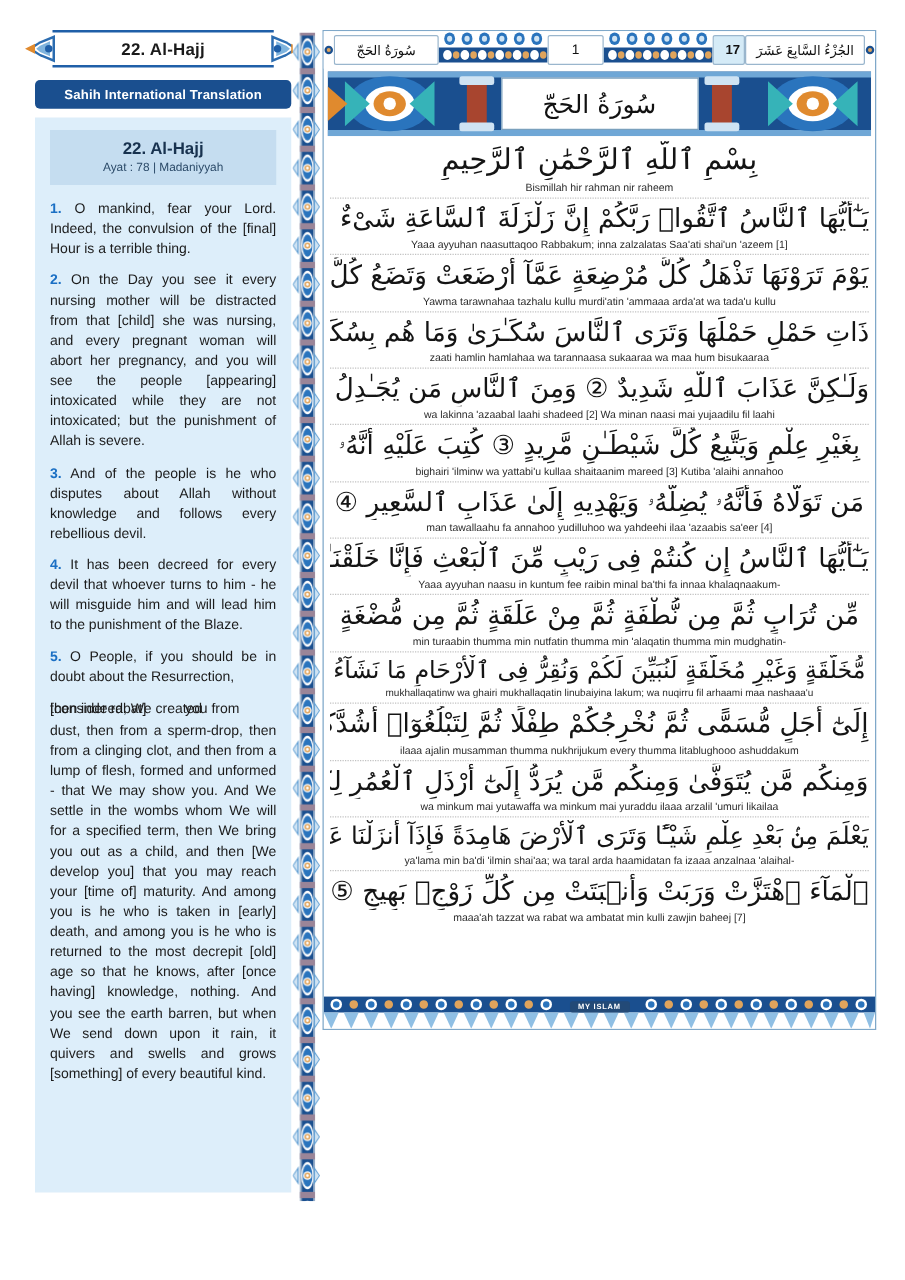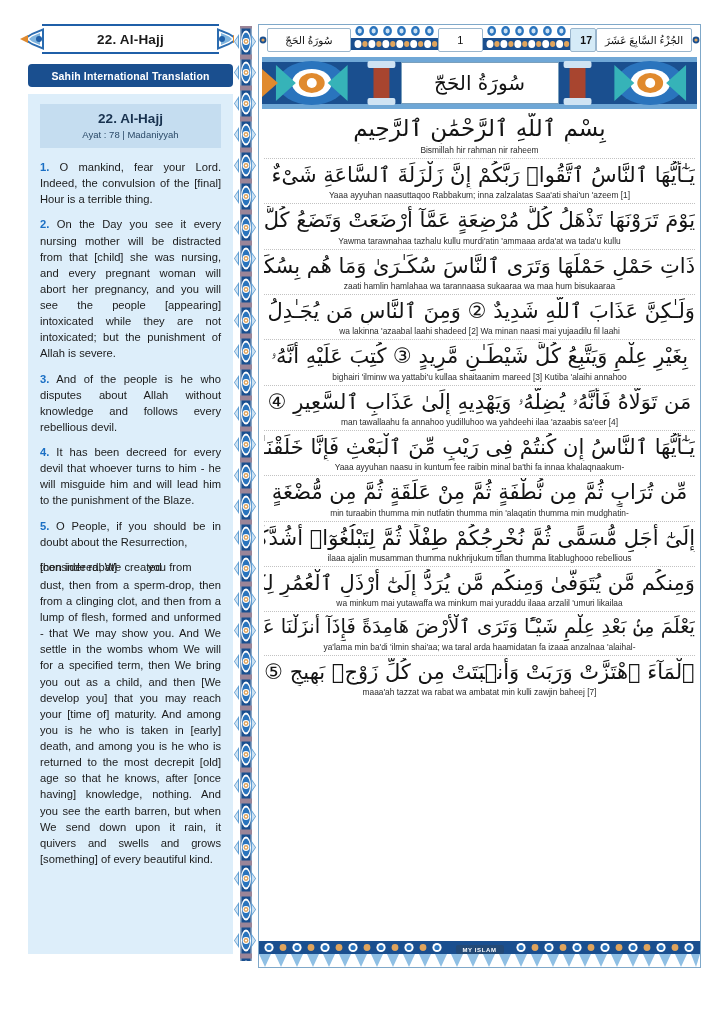--- a/index.html
+++ b/index.html
@@ -112,21 +112,21 @@
   #side-strip {
     position: absolute;
     left: 234px; top: 26px;
     width: 22px; height: 935px;
   }
 
   
   #right-panel {
     position: absolute;
     left: 258px; top: 24px;
-    width: 443px; height: 944px;
+    width: 443px; height: 800px;
     border: 1px solid #7fa8c9;
     background: #ffffff;
   }
   
   .q-header {
     position: relative;
     height: 30px;
     display: flex; align-items: stretch;
     background: #ffffff;
   }
@@ -478,24 +478,28 @@
       <div class="vrow">
         <div class="ar">يَـٰٓأَيُّهَا ٱلنَّاسُ إِن كُنتُمْ فِى رَيْبٍ مِّنَ ٱلْبَعْثِ فَإِنَّا خَلَقْنَـٰكُم</div>
         <div class="tl">Yaaa ayyuhan naasu in kuntum fee raibin minal ba'thi fa innaa khalaqnaakum-</div>
       </div>
 
       <div class="vrow">
         <div class="ar">مِّن تُرَابٍ ثُمَّ مِن نُّطْفَةٍ ثُمَّ مِنْ عَلَقَةٍ ثُمَّ مِن مُّضْغَةٍ</div>
         <div class="tl">min turaabin thumma min nutfatin thumma min 'alaqatin thumma min mudghatin-</div>
       </div>
 
+      <div class="vrow">
+        <div class="ar" style="font-size:19px;">مُّخَلَّقَةٍ وَغَيْرِ مُخَلَّقَةٍ لِّنُبَيِّنَ لَكُمْ وَنُقِرُّ فِى ٱلْأَرْحَامِ مَا نَشَآءُ</div>
+        <div class="tl" style="font-size:8px;">mukhallaqatinw wa ghairi mukhallaqatin linubaiyina lakum; wa nuqirru fil arhaami maa nashaaa'u</div>
+      </div>
 
       <div class="vrow">
         <div class="ar">إِلَىٰٓ أَجَلٍ مُّسَمًّى ثُمَّ نُخْرِجُكُمْ طِفْلًا ثُمَّ لِتَبْلُغُوٓا۟ أَشُدَّكُمْ</div>
-        <div class="tl">ilaaa ajalin musamman thumma nukhrijukum tiflan thumma litablughooo rebellious</div>
+        <div class="tl">ilaaa ajalin musamman thumma nukhrijukum every thumma litablughooo ashuddakum</div>
       </div>
 
       <div class="vrow">
         <div class="ar">وَمِنكُم مَّن يُتَوَفَّىٰ وَمِنكُم مَّن يُرَدُّ إِلَىٰٓ أَرْذَلِ ٱلْعُمُرِ لِكَيْلَا</div>
         <div class="tl">wa minkum mai yutawaffa wa minkum mai yuraddu ilaaa arzalil 'umuri likailaa</div>
       </div>
 
       <div class="vrow">
         <div class="ar" style="font-size:19.5px;">يَعْلَمَ مِنۢ بَعْدِ عِلْمٍ شَيْـًٔا وَتَرَى ٱلْأَرْضَ هَامِدَةً فَإِذَآ أَنزَلْنَا عَلَيْهَا</div>
         <div class="tl">ya'lama min ba'di 'ilmin shai'aa; wa taral arda haamidatan fa izaaa anzalnaa 'alaihal-</div>

